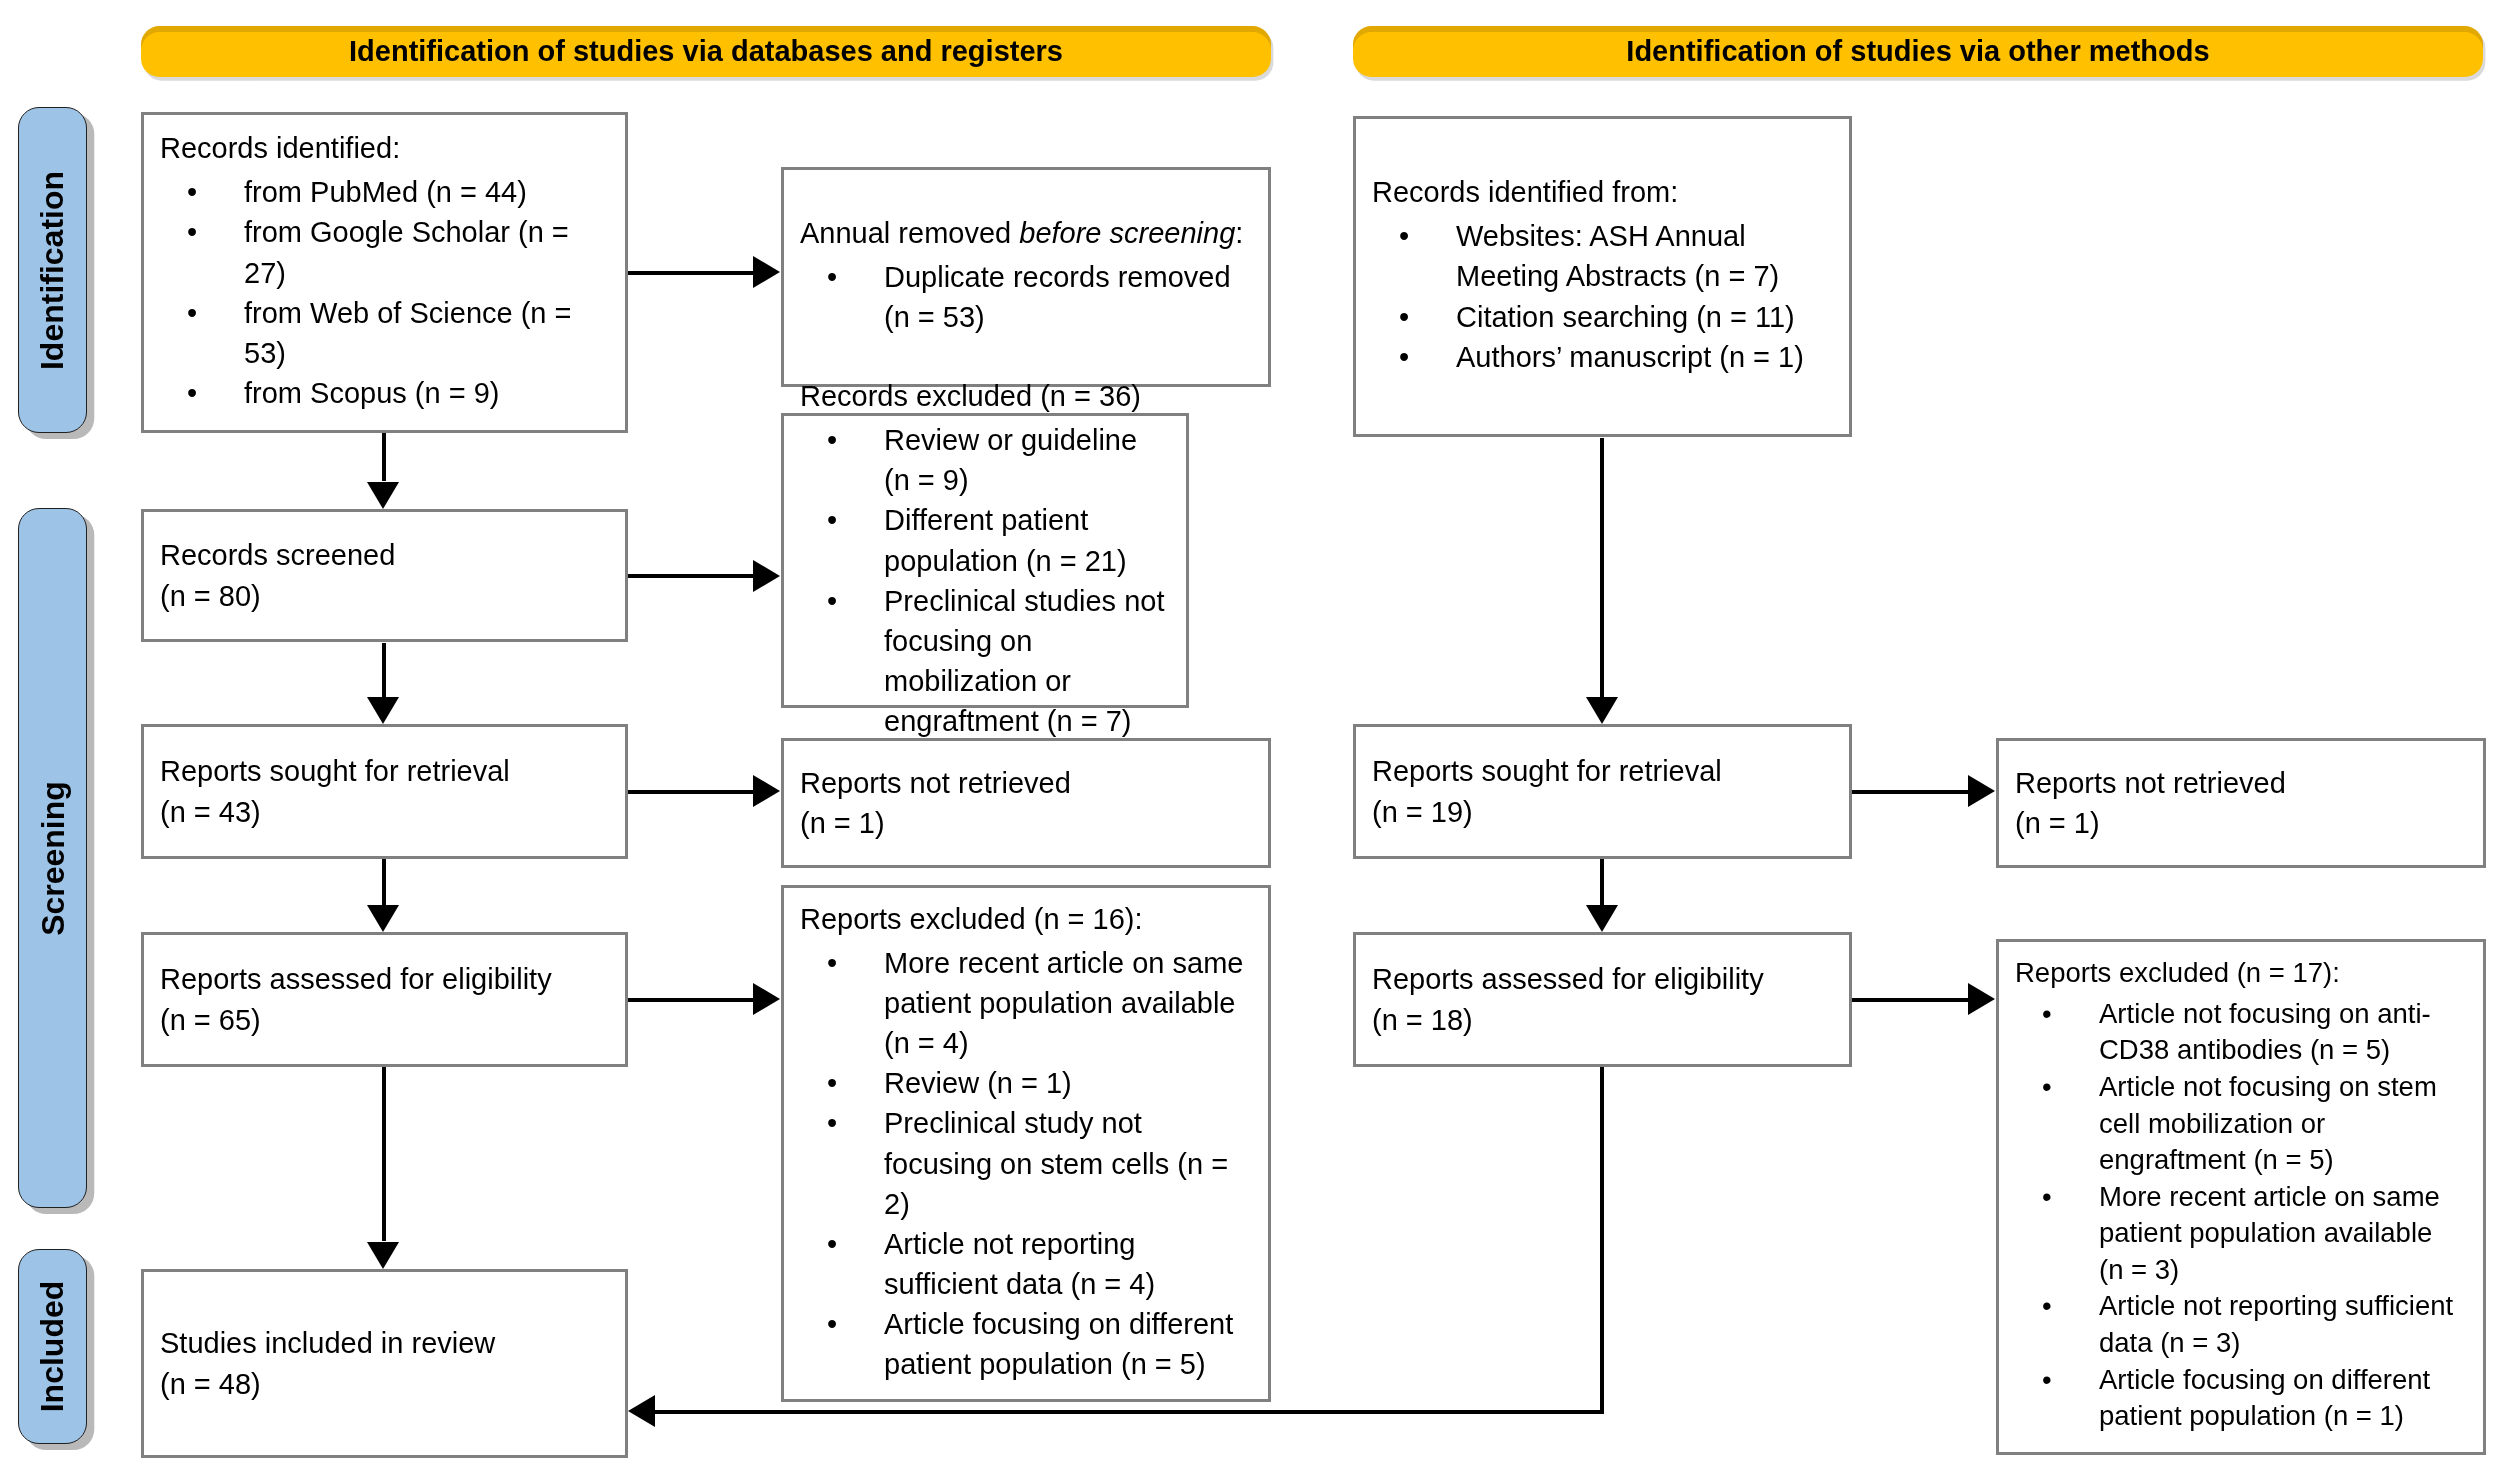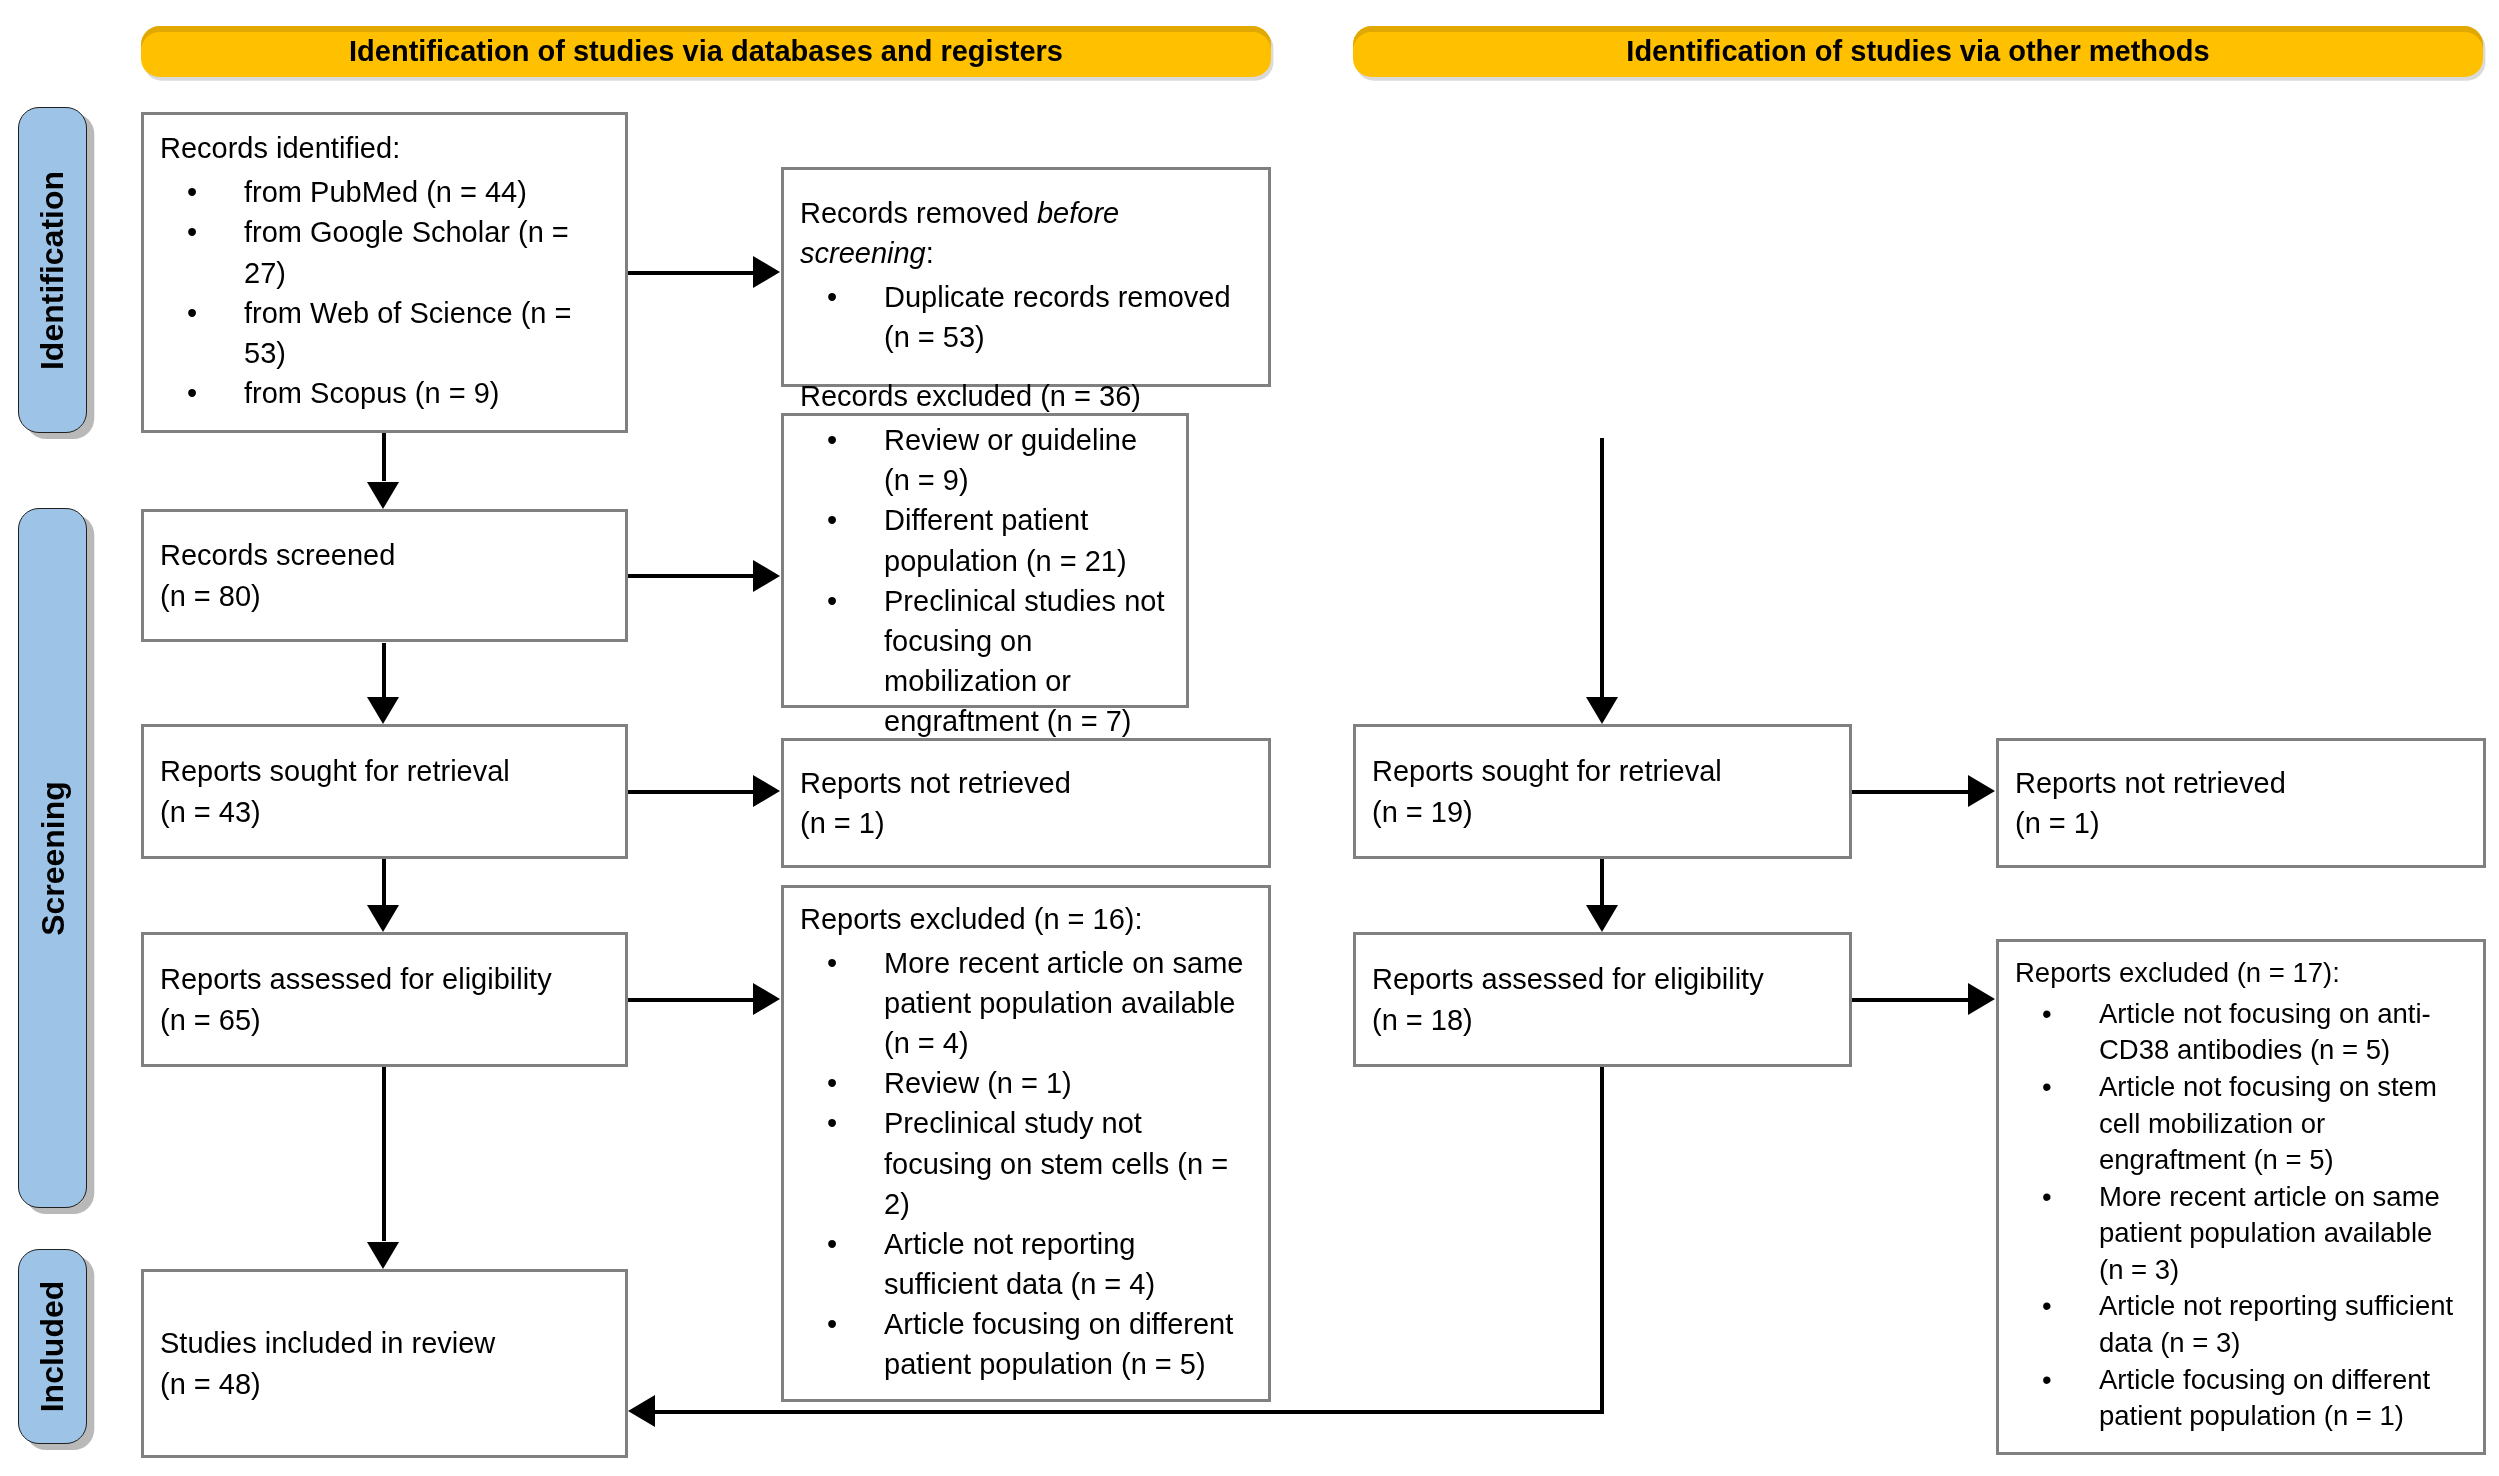--- a/index.html
+++ b/index.html
@@ -106,21 +106,21 @@
     <span class="l2">Reports assessed for eligibility</span>
     <span class="l2">(n = 65)</span>
   </div>
 
   <div class="box" id="box-studies-included">
     <span class="l2">Studies included in review</span>
     <span class="l2">(n = 48)</span>
   </div>
 
   <div class="box" id="box-records-removed">
-    <p class="title"><span>Records removed </span><span class="italic">before screening</span><span>:</span></p>
+    <p class="title"><span>Annual removed </span><span class="italic">before screening</span><span>:</span></p>
     <ul>
       <li>Duplicate records removed (n = 53)</li>
     </ul>
   </div>
 
   <div class="box" id="box-records-excluded">
     <p class="title">Records excluded (n = 36)</p>
     <ul>
       <li>Review or guideline (n = 9)</li>
       <li>Different patient population (n = 21)</li>
@@ -137,20 +137,28 @@
     <p class="title">Reports excluded (n = 16):</p>
     <ul>
       <li>More recent article on same patient population available (n = 4)</li>
       <li>Review (n = 1)</li>
       <li>Preclinical study not focusing on stem cells (n = 2)</li>
       <li>Article not reporting sufficient data (n = 4)</li>
       <li>Article focusing on different patient population (n = 5)</li>
     </ul>
   </div>
 
+  <div class="box" id="box-records-identified-other">
+    <p class="title">Records identified from:</p>
+    <ul>
+      <li>Websites: ASH Annual Meeting Abstracts (n = 7)</li>
+      <li>Citation searching (n = 11)</li>
+      <li>Authors’ manuscript (n = 1)</li>
+    </ul>
+  </div>
 
   <div class="box" id="box-reports-sought-other">
     <span class="l2">Reports sought for retrieval</span>
     <span class="l2">(n = 19)</span>
   </div>
 
   <div class="box" id="box-reports-assessed-other">
     <span class="l2">Reports assessed for eligibility</span>
     <span class="l2">(n = 18)</span>
   </div>

